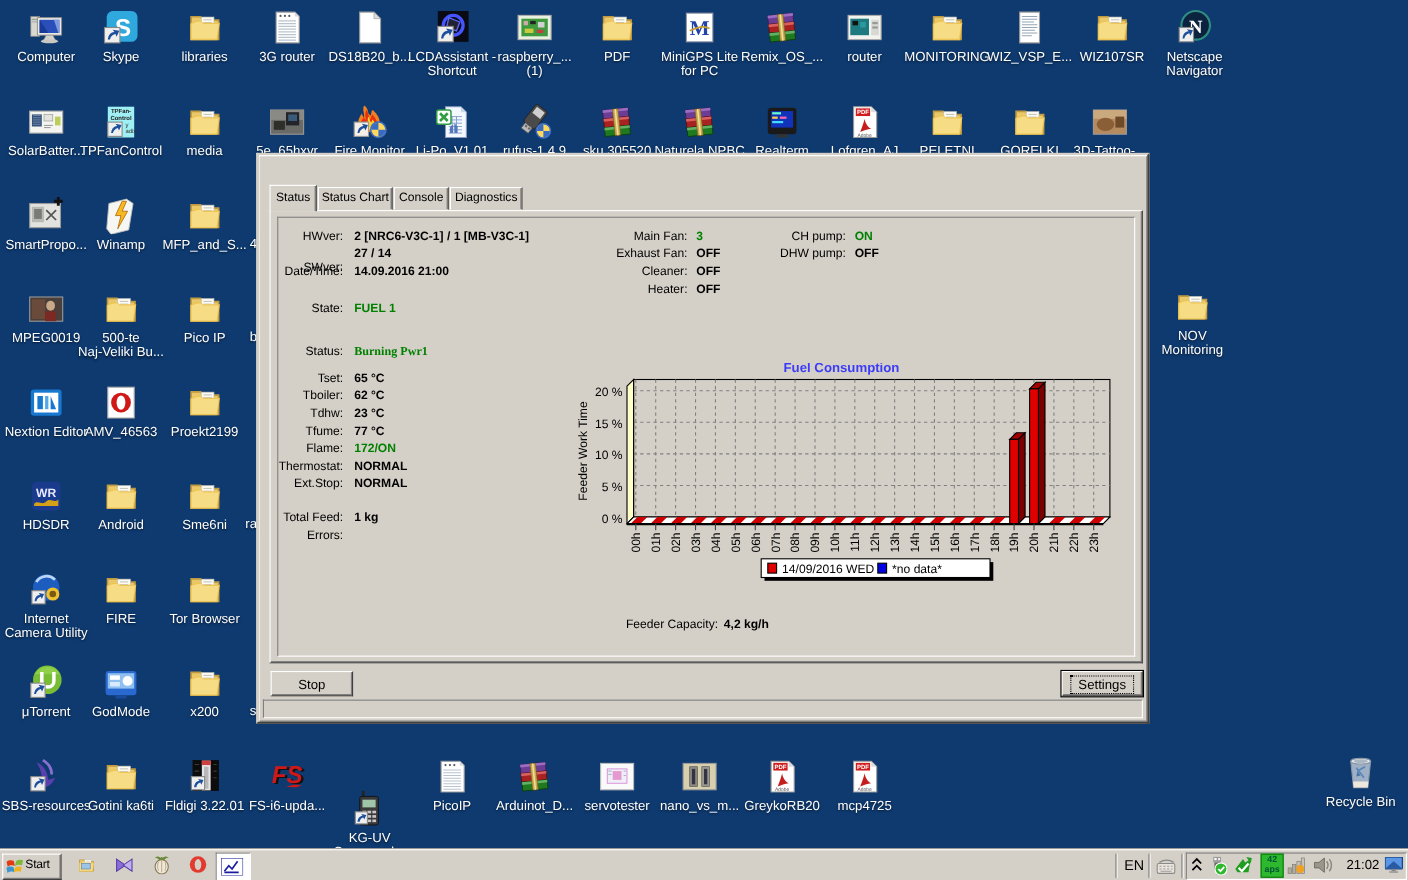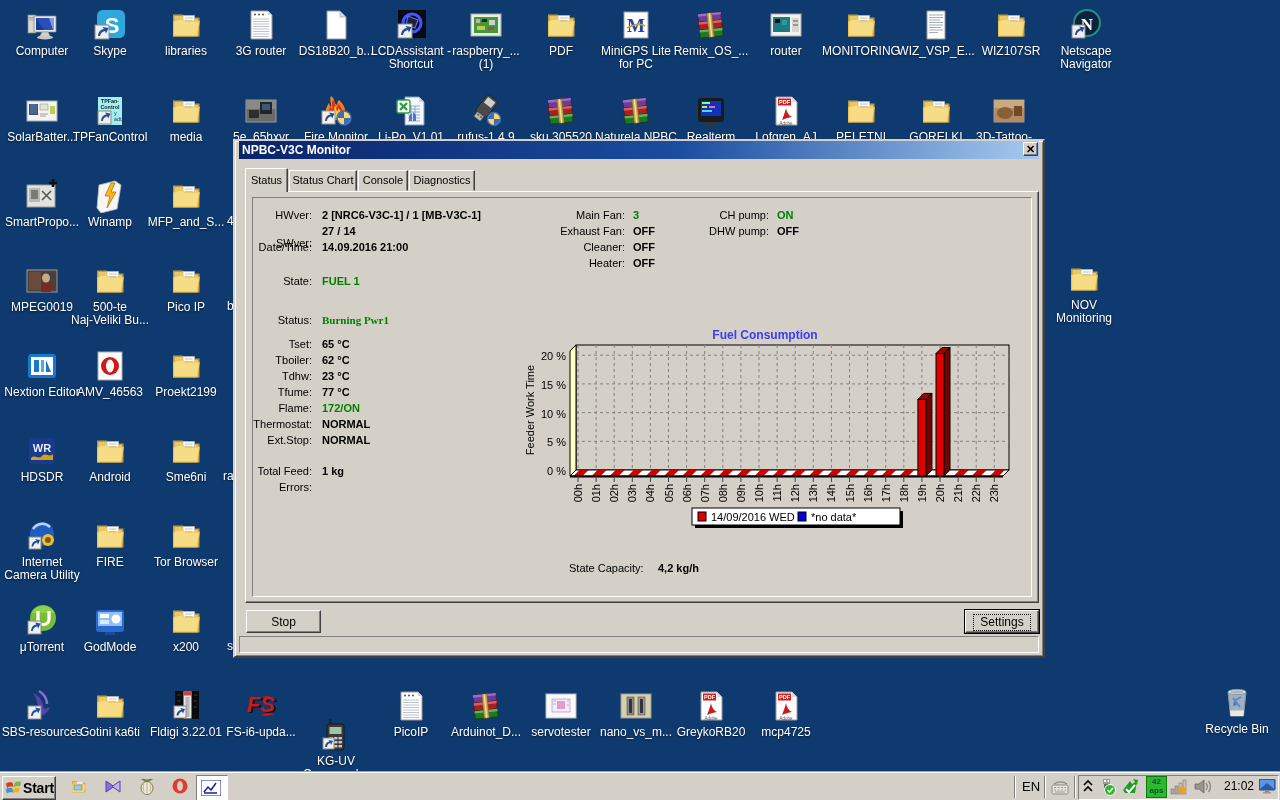--- a/index.html
+++ b/index.html
@@ -791,21 +791,20 @@
         </svg>
       </div>
       <div class="lb">Recycle Bin</div>
     </div>
 <div class="lb" style="position:absolute;left:227px;top:212px;">4</div>
 <div class="lb" style="position:absolute;left:227px;top:297px;">b</div>
 <div class="lb" style="position:absolute;left:223px;top:467px;">ra</div>
 <div class="lb" style="position:absolute;left:227px;top:637px;">sa</div>
 </div>
 <div id="win">
-  <div id="tbar">NPBC-V3C Monitor<div id="xbtn">✕</div></div>
   <div class="tab" style="left:10px;top:27px;width:41px;height:23px;line-height:22px;border-bottom:none;z-index:2;">Status</div>
   <div class="tab" style="left:54px;top:29px;width:66px;height:19px;line-height:19px;">Status Chart</div>
   <div class="tab" style="left:123px;top:29px;width:48px;height:19px;line-height:19px;">Console</div>
   <div class="tab" style="left:174px;top:29px;width:64px;height:19px;line-height:19px;">Diagnostics</div>
   <div id="pagepanel"></div>
   <div id="bevel"></div>
   <div id="rows" style="position:absolute;left:0;top:0;width:804px;height:514px;font-size:11px;">
     <div class="lt" style="top:68px;">HWver:</div>
       <div class="rv" style="left:87px;top:68px;">2 [NRC6-V3C-1] / 1 [MB-V3C-1]</div>
     <div class="lt" style="top:84px;margin-top:12px;">SWver:</div>
@@ -962,35 +961,35 @@
 <text x="440.1" y="154" font-family="Liberation Sans, sans-serif" font-size="11" fill="#000" text-anchor="end" transform="rotate(-90 440.1 154)">21h</text>
 <text x="458.2" y="154" font-family="Liberation Sans, sans-serif" font-size="11" fill="#000" text-anchor="end" transform="rotate(-90 458.2 154)">22h</text>
 <text x="476.3" y="154" font-family="Liberation Sans, sans-serif" font-size="11" fill="#000" text-anchor="end" transform="rotate(-90 476.3 154)">23h</text>
 <rect x="173" y="181" width="208" height="17" fill="#000"></rect>
 <rect x="170" y="178" width="208" height="17" fill="#fff" stroke="#000" stroke-width="1"></rect>
 <rect x="176" y="182" width="8" height="9" fill="#e00000" stroke="#000" stroke-width="1"></rect>
 <text x="189" y="191" font-family="Liberation Sans, sans-serif" font-size="11" fill="#000">14/09/2016 WED</text>
 <rect x="276" y="182" width="8" height="9" fill="#0000e0" stroke="#000" stroke-width="1"></rect>
 <text x="289" y="191" font-family="Liberation Sans, sans-serif" font-size="11" fill="#000">*no data*</text>
 </svg></div>
-  <div class="rl" style="left:334px;top:421px;">State Capacity:</div>
+  <div class="rl" style="left:334px;top:421px;">Feeder Capacity:</div>
   <div class="rv" style="left:423px;top:421px;">4,2 kg/h</div>
   <button class="btn" id="bstop" style="left:11px;top:469px;">Stop</button>
   <button class="btn" id="bset" style="left:730px;top:469px;width:74px;outline:1px solid #000;outline-offset:0px;"><span style="display:inline-block;border:1px dotted #000;padding:0 6px;line-height:15px;">Settings</span></button>
   <div id="sbar"></div>
 </div>
 <div id="task">
   <div id="startbtn" style="position:absolute;left:2px;top:3px;width:52px;height:22px;background:#d4d0c8;border:1px solid;border-color:#fff #404040 #404040 #fff;box-shadow:inset -1px -1px 0 #808080;">
     <svg width="17" height="17" style="position:absolute;left:2px;top:2px" viewBox="0 0 17 17">
       <path d="M1 4.5C3 3 5 2.8 7.5 3.6L8.5 8C6 7.2 4 7.4 2 8.9z" fill="#e23a12"></path>
       <path d="M9.5 3.9c2.2-1.5 4.2-1.7 6.5-.9l-1 4.5c-2.3-.8-4.3-.6-6.4.9z" fill="#7eb83a"></path>
       <path d="M.8 10.2c2-1.5 4-1.7 6.5-.9l1 4.4c-2.5-.8-4.5-.6-6.5.9z" fill="#3a96d0"></path>
       <path d="M8.4 10.1c2.1-1.5 4.1-1.7 6.4-.9l-1 4.4c-2.3-.8-4.3-.6-6.4.9z" fill="#f2b21c"></path>
     </svg>
-    <span style="position:absolute;left:20px;top:3px;font-weight:bold;font-size:14px;color:#000;letter-spacing:-0.2px;">Start</span>
+    <span style="position:absolute;left:20px;top:3px;font-weight:normal;font-size:11px;color:#000;letter-spacing:-0.2px;">Start</span>
   </div>
   <svg width="17" height="17" style="position:absolute;left:70px;top:5px" viewBox="0 0 34 34">
       <use href="#folder"></use>
       <rect x="8" y="14" width="16" height="10" fill="#9ec4e8" stroke="#4a7ab0"></rect>
     </svg>
   <svg width="18" height="17" style="position:absolute;left:104px;top:5px" viewBox="0 0 18 17">
       <path d="M2 3l8 5.5L2 14z" fill="#8a6fd8" stroke="#5a3fa8" stroke-width="1"></path>
       <path d="M16 3l-8 5.5L16 14z" fill="#c0b2ee" stroke="#5a3fa8" stroke-width="1"></path>
     </svg>
   <svg width="16" height="18" style="position:absolute;left:139px;top:4px" viewBox="0 0 16 18">

